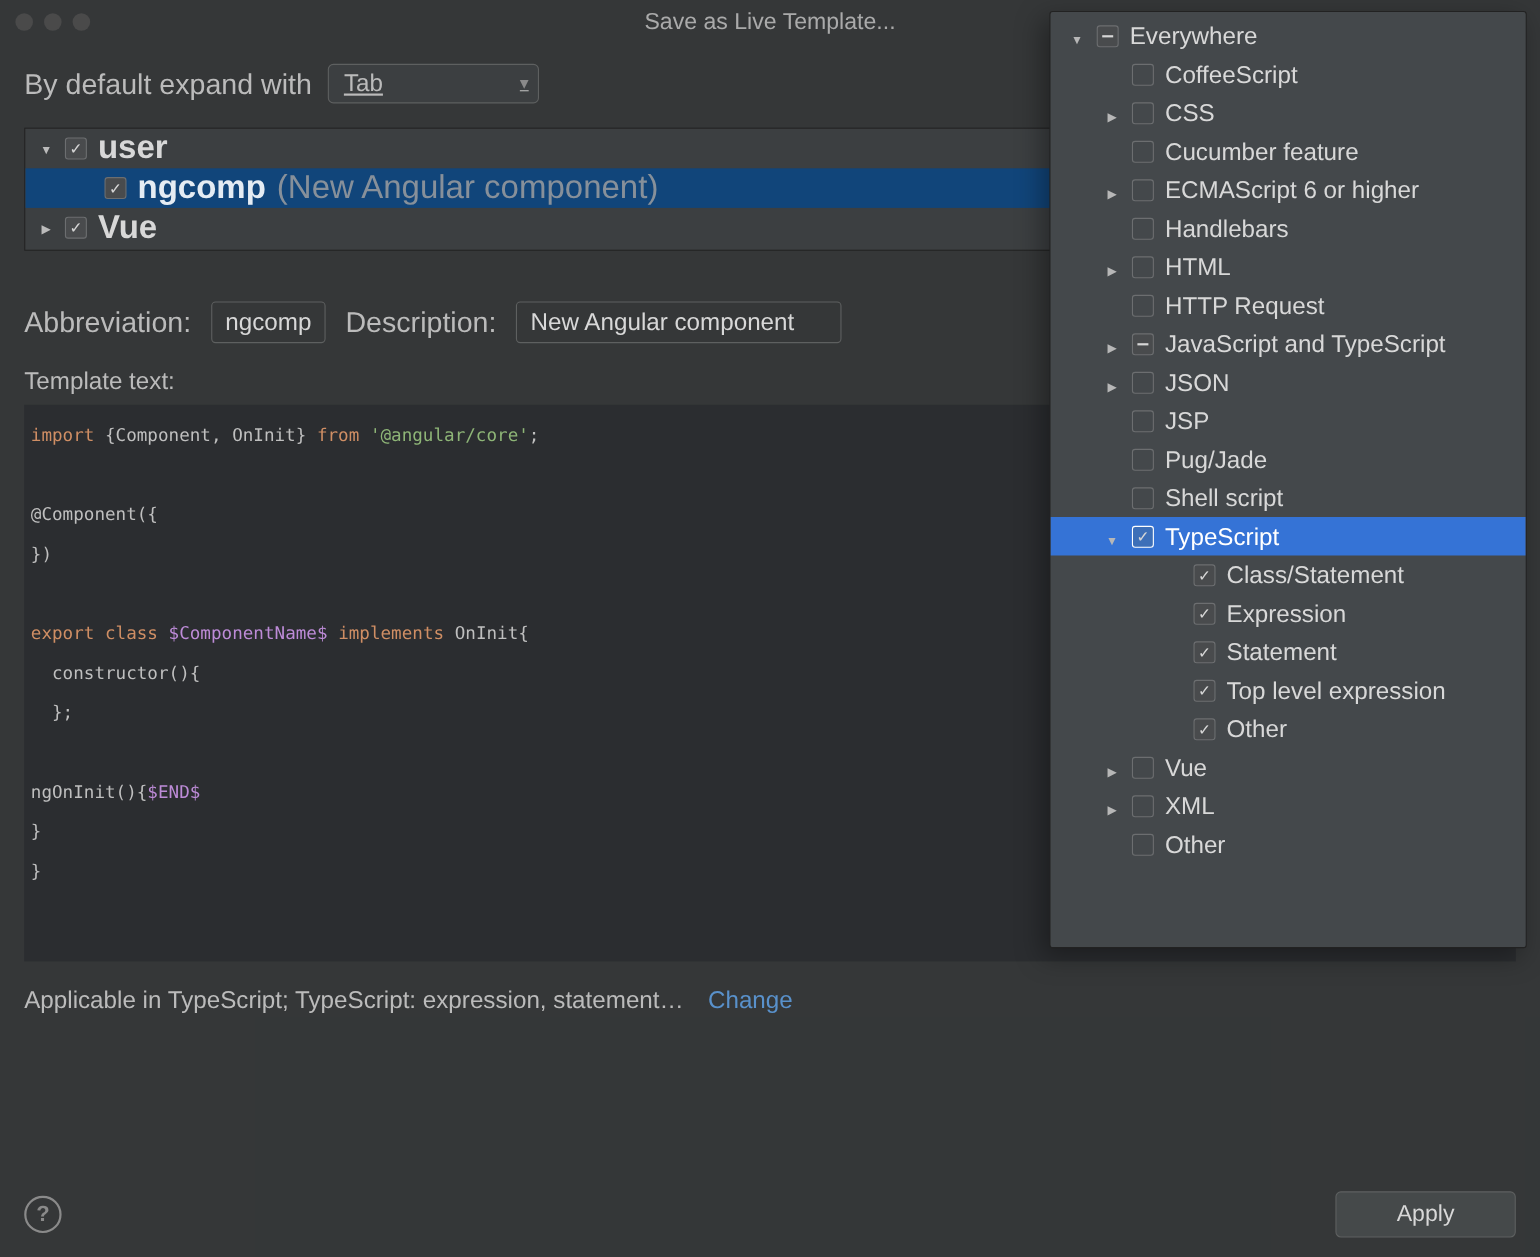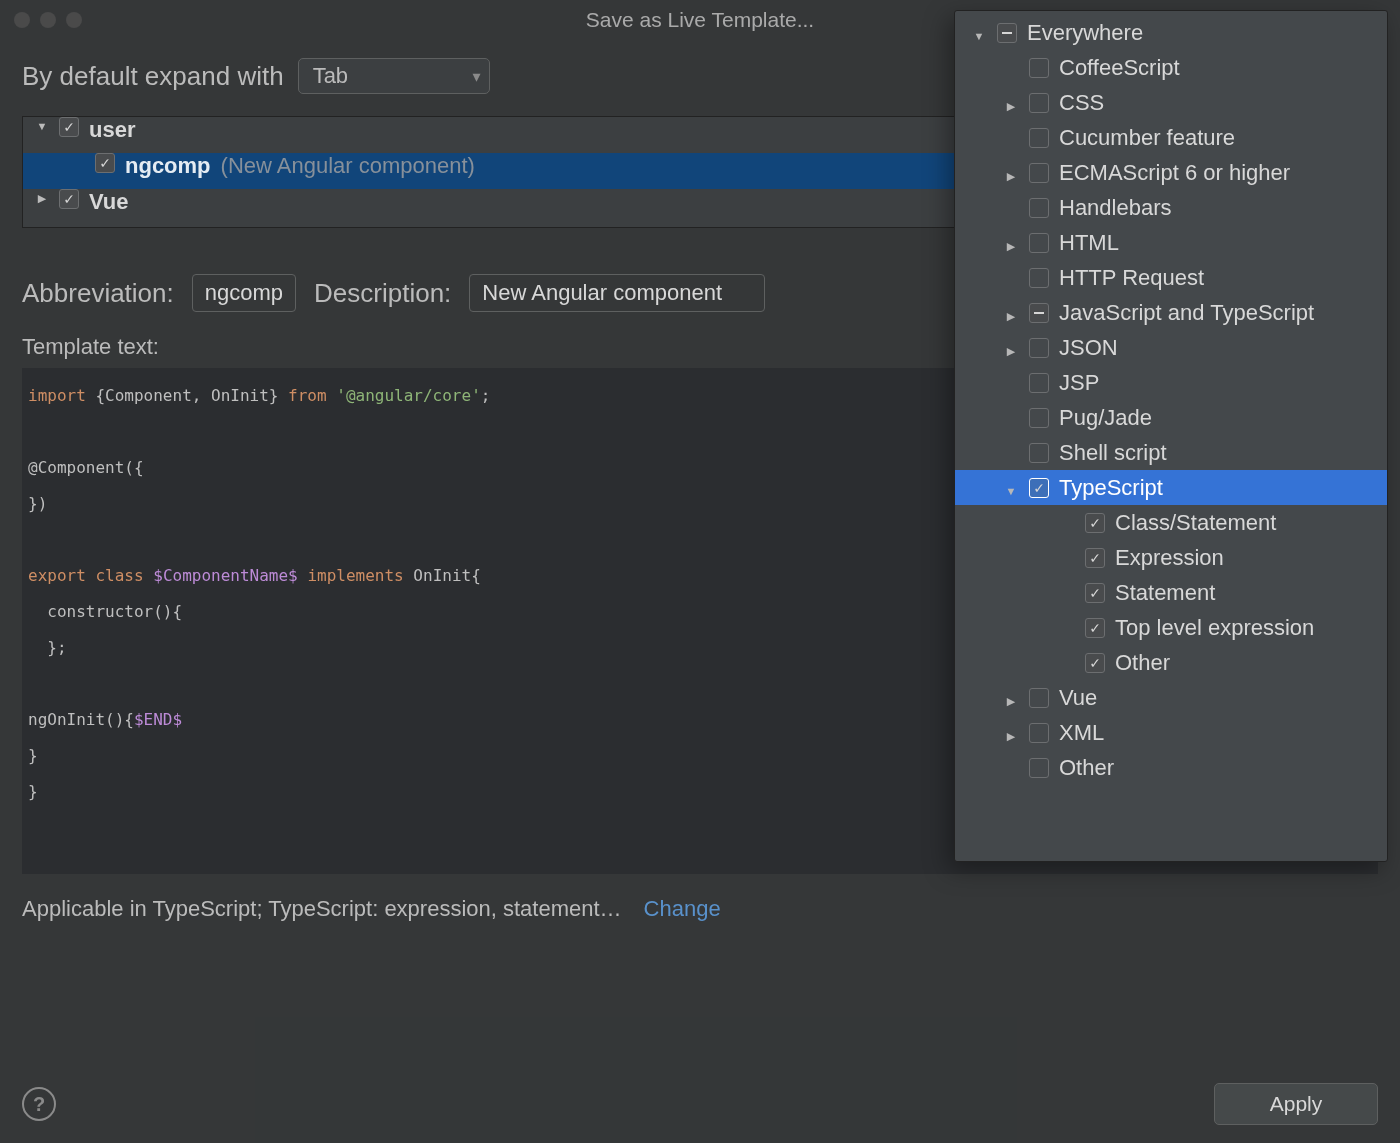--- a/index.html
+++ b/index.html
@@ -49,35 +49,36 @@
 
   .row { display:flex; align-items:center; gap: 14px; }
   .label { color: var(--text); font-size: 26px; }
 
   
   .combo {
     display:flex; align-items:center; justify-content:space-between;
     border:1px solid var(--border); border-radius:5px;
     padding: 4px 8px 4px 14px; min-width: 168px;
     background: var(--bg);
+    text-decoration: underline;
   }
   .combo .chev { font-size: 16px; color: var(--text-dim); }
 
   
   .template-tree {
     margin-top: 22px;
     border:1px solid #222;
     background: var(--bg);
     height: 110px;
     overflow:hidden;
   }
   .tree-row {
-    display:flex; align-items:flex-start; gap:10px;
+    display:flex; align-items:center; gap:10px;
     height:36px; padding-left: 12px;
-    font-size:22px;
+    font-size:30px;
   }
   .tree-row.indent1 { padding-left: 72px; }
   .tree-row.sel { background: var(--selection); color: #cdd6df; }
   .tree-row .name { font-weight: 600; color: var(--text-bright); }
   .tree-row.sel .name { color: #e5ecf3; font-weight: 600; }
   .tree-row .desc { color: #87909a; }
   .arrow { width:14px; display:inline-block; text-align:center; color: var(--text); font-size:14px; }
   .arrow.right::before { content:"▶"; font-size:11px;}
   .arrow.down::before { content:"▼"; font-size:11px;}
 

